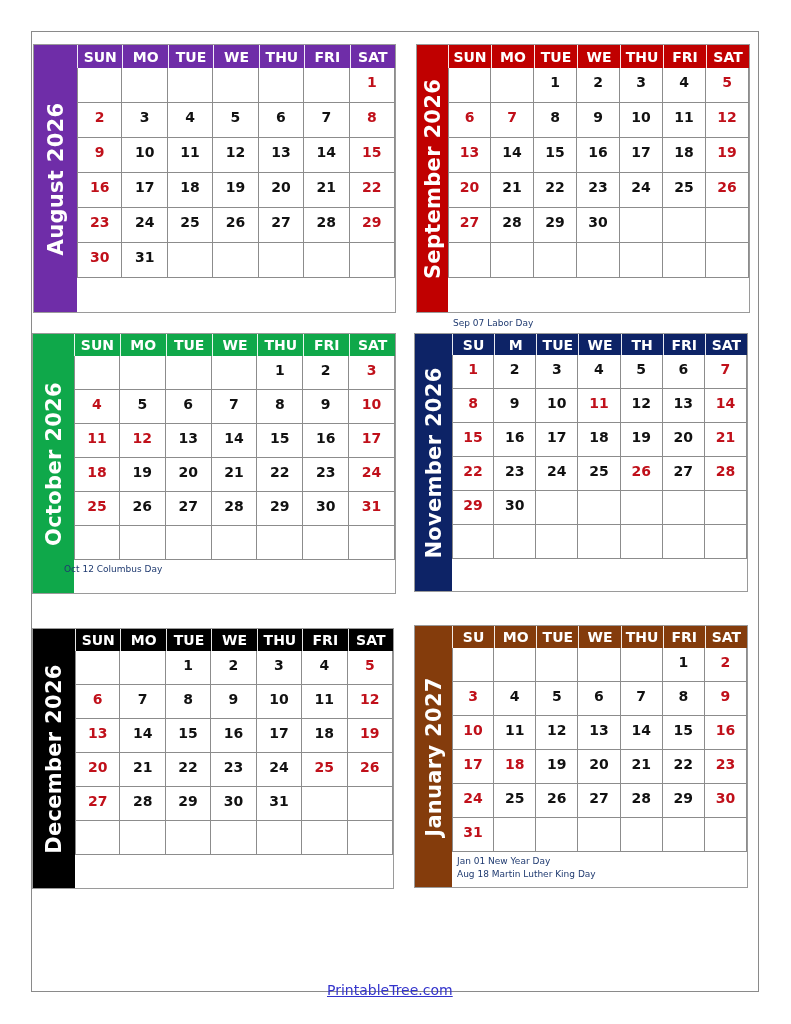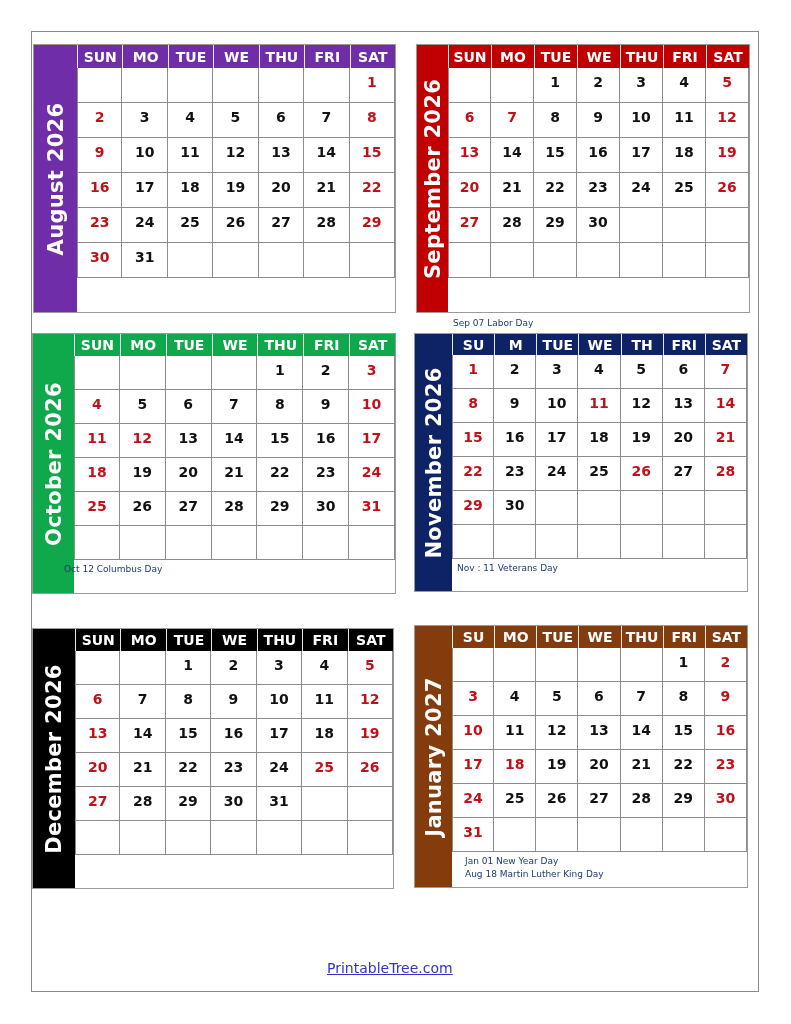--- a/index.html
+++ b/index.html
@@ -18,21 +18,21 @@
       border-left:1px solid rgba(255,255,255,0.9); box-sizing:border-box; }
   .month .grid { position:absolute; right:0; display:grid;
       grid-template-columns:repeat(7,1fr); }
   .month .cell { border-right:1px solid #8c8c8c; border-bottom:1px solid #8c8c8c;
       box-sizing:border-box; font-weight:bold; font-size:14px; color:#111;
       display:flex; justify-content:center; padding-top:6px; }
   .month .cell:nth-child(7n+1) { border-left:1px solid #8c8c8c; }
   .month .cell.red { color:#c0101a; }
   .month .notes { position:absolute; right:0; bottom:0; box-sizing:border-box;
       padding:3px 0 0 5px; font-size:9px; color:#1f3a70; line-height:13px; }
-  .footer-link { position:absolute; left:327px; top:960px; font-size:14px;
+  .footer-link { position:absolute; left:327px; top:982px; font-size:14px;
       color:#3333cc; text-decoration:underline; }
 </style>
 </head>
 <body>
 
 <div class="page-border"></div>
 
 <div id="months">
     <div class="month" style="left: 33px; top: 44px; width: 363px; height: 269px;">
       <div class="side" style="width: 43px; background: rgb(111, 45, 168);">
@@ -266,21 +266,20 @@
         <div class="cell"></div>
         <div class="cell"></div>
         <div class="cell"></div>
         <div class="cell"></div>
         <div class="cell"></div>
         <div class="cell"></div>
         <div class="cell"></div>
         <div class="cell"></div>
       </div>
       <div class="notes" style="left: 37px; top: 225px;">
-        <div>Nov : 11  Veterans Day</div>
       </div>
     </div>
     <div class="month" style="left: 32px; top: 628px; width: 362px; height: 261px;">
       <div class="side" style="width: 42px; background: rgb(0, 0, 0);">
         <div class="side-title">December 2026</div>
       </div>
       <div class="head" style="left: 42px; height: 22px; background: rgb(0, 0, 0);">
         <div class="dh">SUN</div>
         <div class="dh">MO</div>
         <div class="dh">TUE</div>
@@ -384,20 +383,20 @@
         <div class="cell">29</div>
         <div class="cell red">30</div>
         <div class="cell red">31</div>
         <div class="cell"></div>
         <div class="cell"></div>
         <div class="cell"></div>
         <div class="cell"></div>
         <div class="cell"></div>
         <div class="cell"></div>
       </div>
-      <div class="notes" style="left: 37px; top: 226px; margin-left: 8px;">
+      <div class="notes" style="left: 37px; top: 226px;">
         <div>Jan  01  New Year Day</div>
         <div>Aug 18  Martin Luther King Day</div>
       </div>
     </div>
   </div>
 
 <a class="footer-link">PrintableTree.com</a>
 
 </body></html>

